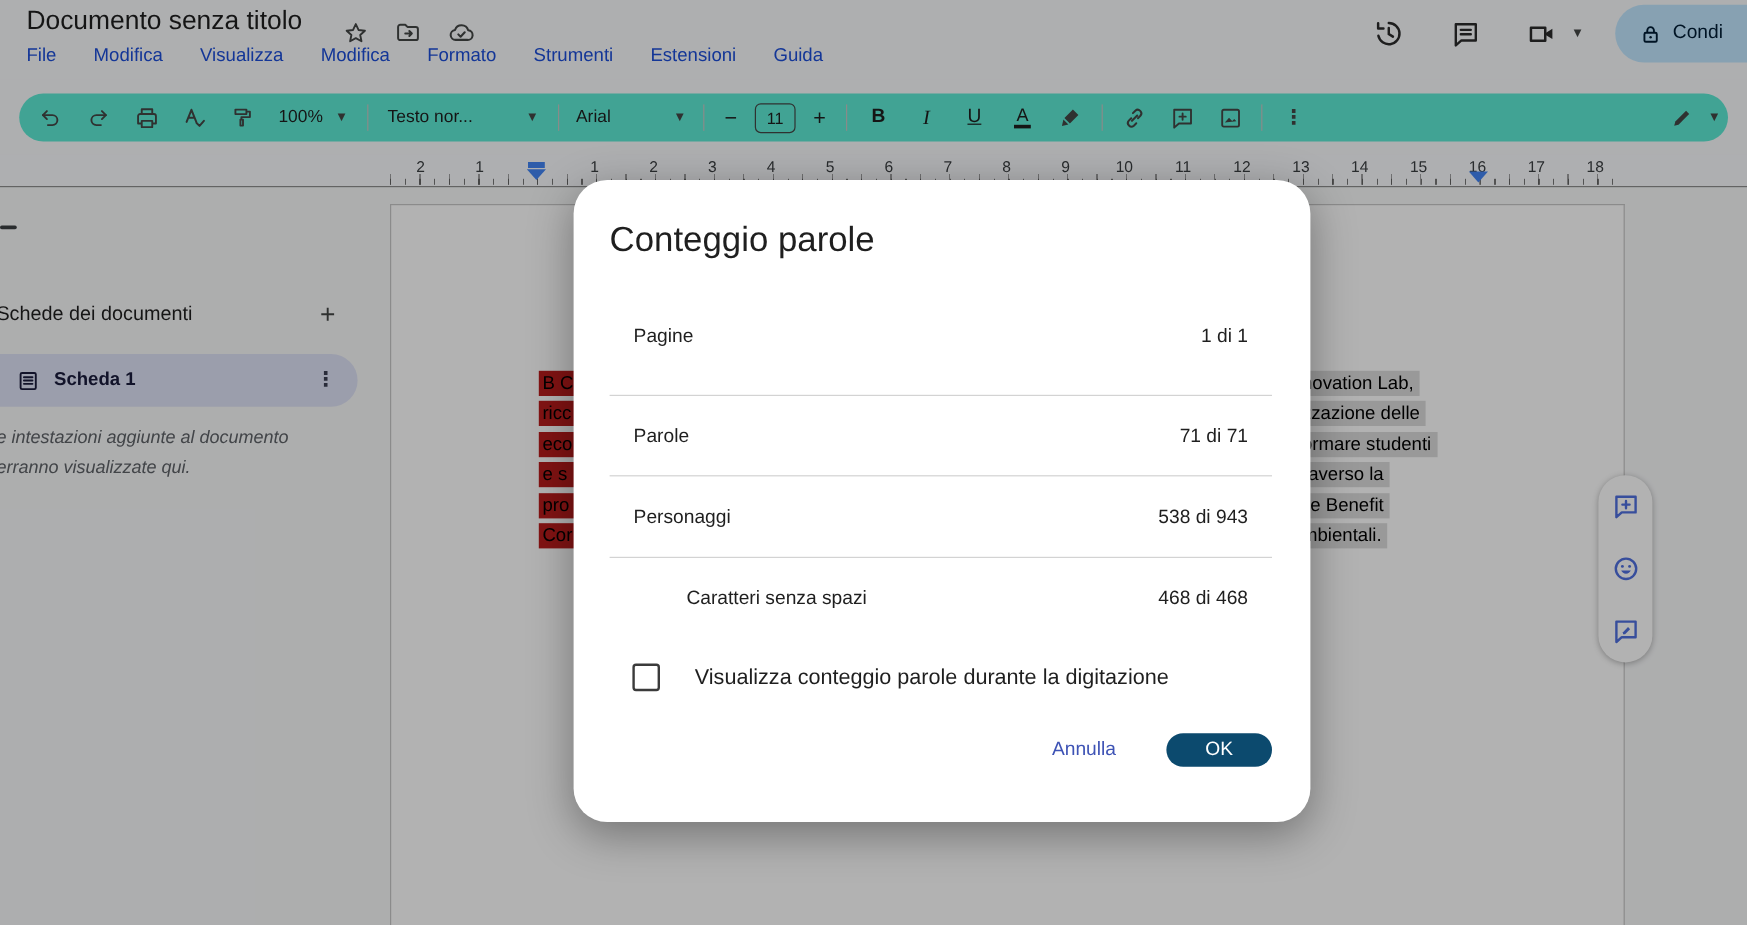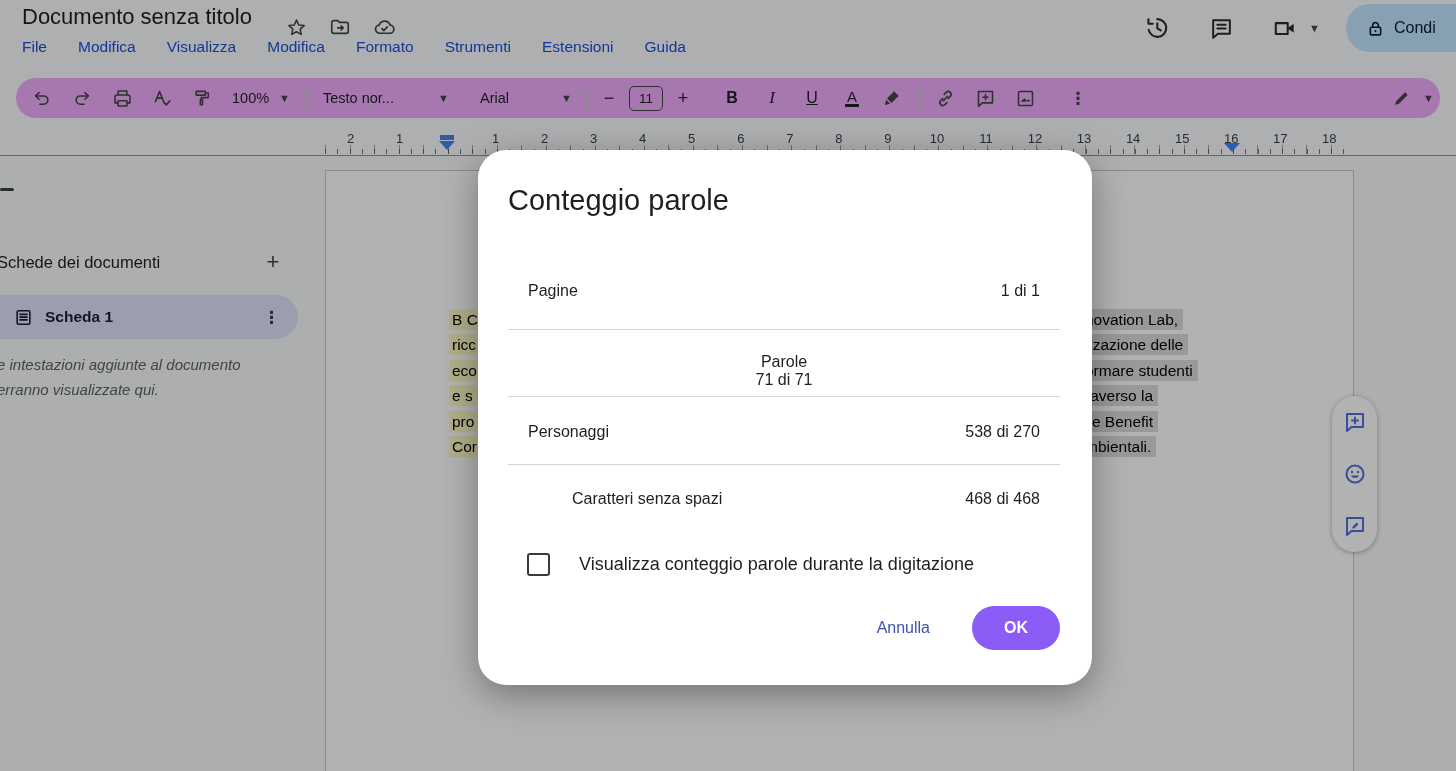--- a/index.html
+++ b/index.html
@@ -14,21 +14,21 @@
   .title-icons .ticon { width:26px; height:26px; display:flex; align-items:center; justify-content:center; }
   .menubar { position:absolute; left:20px; top:36px; display:flex; gap:27px; }
   .menu-item { font-size:15.5px; color:#1d4ed8; padding:2px 2px; }
   .top-right { position:absolute; right:0; top:0; height:56px; display:flex; align-items:center; }
   .tr-icon { width:44px; height:44px; display:flex; align-items:center; justify-content:center; color:#2b2b2b; }
   .caret { font-size:11px; color:#444746; margin-left:2px; }
   .share-pill { margin-left:26px; height:48px; width:110px; background:#c2e7ff; border-radius:24px 0 0 24px; display:flex; align-items:center; padding-left:20px; gap:9px; color:#001d35; }
   .share-pill .label { font-size:16px; font-weight:500; }
 
   
-  .toolbar { position:absolute; left:16px; top:78px; width:1424px; height:40px; background:#f0abfc; border-radius:20px; display:flex; align-items:center; padding:0 6px; color:#444746; z-index:5; }
+  .toolbar { position:absolute; left:16px; top:78px; width:1424px; height:40px; background:#5eead4; border-radius:20px; display:flex; align-items:center; padding:0 6px; color:#444746; z-index:5; }
   .tbtn { width:40px; height:36px; display:flex; align-items:center; justify-content:center; border-radius:6px; }
   .tdivider { width:1px; height:22px; background:#c4c7c5; margin:0 6px; }
   .tb-zoom { width:78px; display:flex; align-items:center; justify-content:center; gap:8px; font-size:14.5px; color:#1f1f1f; }
   .tb-style { width:146px; display:flex; align-items:center; justify-content:space-between; padding:0 10px; font-size:14.5px; color:#1f1f1f; }
   .tb-font { width:108px; display:flex; align-items:center; justify-content:space-between; padding:0 8px; font-size:14.5px; color:#1f1f1f; }
   .fs-box { width:34px; height:25px; border:1.5px solid #444746; border-radius:5px; display:flex; align-items:center; justify-content:center; font-size:13.5px; color:#1f1f1f; margin:0 4px; }
   .fmt { font-size:16px; color:#1f1f1f; }
   .fmt.b { font-weight:bold; }
   .fmt.i { font-style:italic; font-family:"Liberation Serif",serif; font-size:17px; }
   .fmt.u { text-decoration:underline; }
@@ -60,41 +60,41 @@
   .tab-pill { position:absolute; left:-22px; top:139px; width:320px; height:44px; background:#dfe3f6; border-radius:22px; display:flex; align-items:center; padding-left:36px; }
   .tab-pill .doc-ic { color:#1a1c3d; margin-right:12px; display:flex; }
   .tab-pill .lbl { font-size:15.5px; font-weight:600; color:#1a1c3d; flex:1; }
   .tab-pill .dots { margin-right:18px; color:#3c3f53; }
   .side-caption { position:absolute; left:-3px; top:196px; font-size:15px; font-style:italic; color:#5f6368; line-height:25px; }
 
   
   .frag-col { position:absolute; top:136px; line-height:25.4px; font-size:15.5px; color:#000; white-space:nowrap; }
   .frag-left { left:123px; }
   .frag-right { left:759px; }
-  .frag-left .hl { background:#fef9c3; padding:2px 26px 2px 3px; }
+  .frag-left .hl { background:#b91c1c; padding:2px 26px 2px 3px; }
   .frag-right .hl { background:#dcdcdc; padding:2px 5px 2px 14px; margin-left:-14px; }
 
   
   .float-pill { position:absolute; left:1332px; top:240px; width:45px; height:156px; background:#fff; border-radius:23px; box-shadow:0 1px 5px rgba(0,0,0,.3); display:flex; flex-direction:column; align-items:center; justify-content:space-around; color:#5070e0; z-index:6; }
   .fp-ic { width:26px; height:26px; display:flex; align-items:center; justify-content:center; }
 
   
   .overlay { position:absolute; inset:0; background:rgba(0,0,0,0.30); z-index:50; }
   .dialog { position:absolute; left:478px; top:150px; width:614px; height:535px; background:#fff; border-radius:28px; box-shadow:0 10px 36px rgba(0,0,0,.35); z-index:60;padding-left:37px; }
   .dlg-title { position:absolute; left:30px; top:34px; font-size:29px; color:#1f1f1f; }
   .dlg-row { position:absolute; left:50px; right:52px; height:22px; display:flex; justify-content:space-between; align-items:center; }
   .dlg-row .lab { font-size:16px; color:#1f1f1f; }
   .dlg-row .val { font-size:16px; color:#1f1f1f; }
   .dlg-div { position:absolute; left:30px; right:32px; height:1px; background:#d3d3d3; }
   .dlg-check-row { position:absolute; left:49px; top:403px; display:flex; align-items:center; gap:29px; }
   .checkbox { width:23px; height:23px; border:2.2px solid #3b3b3b; border-radius:3px; background:#fff; }
   .check-label { font-size:18px; color:#1f1f1f; }
   .dlg-buttons { position:absolute; right:32px; top:456px; display:flex; align-items:center; gap:26px; }
   .btn-text { font-size:16px; font-weight:500; color:#3e53b5; padding:10px 16px; }
-  .btn-ok { width:88px; height:44px; background:#8b5cf6; border-radius:22px; color:#fff; font-size:16px; font-weight:700; display:flex; align-items:center; justify-content:center; border:none; }
+  .btn-ok { width:88px; height:28px; background:#0c4a6e; border-radius:22px; color:#fff; font-size:16px; font-weight:400; display:flex; align-items:center; justify-content:center; border:none; }
 
   svg { display:block; }
 </style>
 </head>
 <body>
 
 <div id="screen">
 
   <div class="titlebar">
     <div class="doc-title">Documento senza titolo</div>
@@ -353,33 +353,33 @@
           </svg>
       </span>
     </div>
   </div>
 
   <div class="overlay"></div>
 
   <div class="dialog">
     <div class="dlg-title">Conteggio parole</div>
 
-    <div class="dlg-row" style="top:130px;text-align:right;">
+    <div class="dlg-row" style="top:120px;text-align:right;">
       <span class="lab">Pagine</span>
       <span class="val">1 di 1</span>
     </div>
     <div class="dlg-div" style="top:179px;"></div>
-    <div class="dlg-row" style="top:203px;flex-direction:column;">
+    <div class="dlg-row" style="top:203px;">
       <span class="lab">Parole</span>
       <span class="val">71 di 71</span>
     </div>
     <div class="dlg-div" style="top:246px;"></div>
     <div class="dlg-row" style="top:271px;">
       <span class="lab">Personaggi</span>
-      <span class="val">538 di 270</span>
+      <span class="val">538 di 943</span>
     </div>
     <div class="dlg-div" style="top:314px;"></div>
     <div class="dlg-row" style="top:338px;margin-left:44px;">
       <span class="lab">Caratteri senza spazi</span>
       <span class="val">468 di 468</span>
     </div>
 
     <div class="dlg-check-row">
       <span class="checkbox"></span>
       <span class="check-label">Visualizza conteggio parole durante la digitazione</span>

